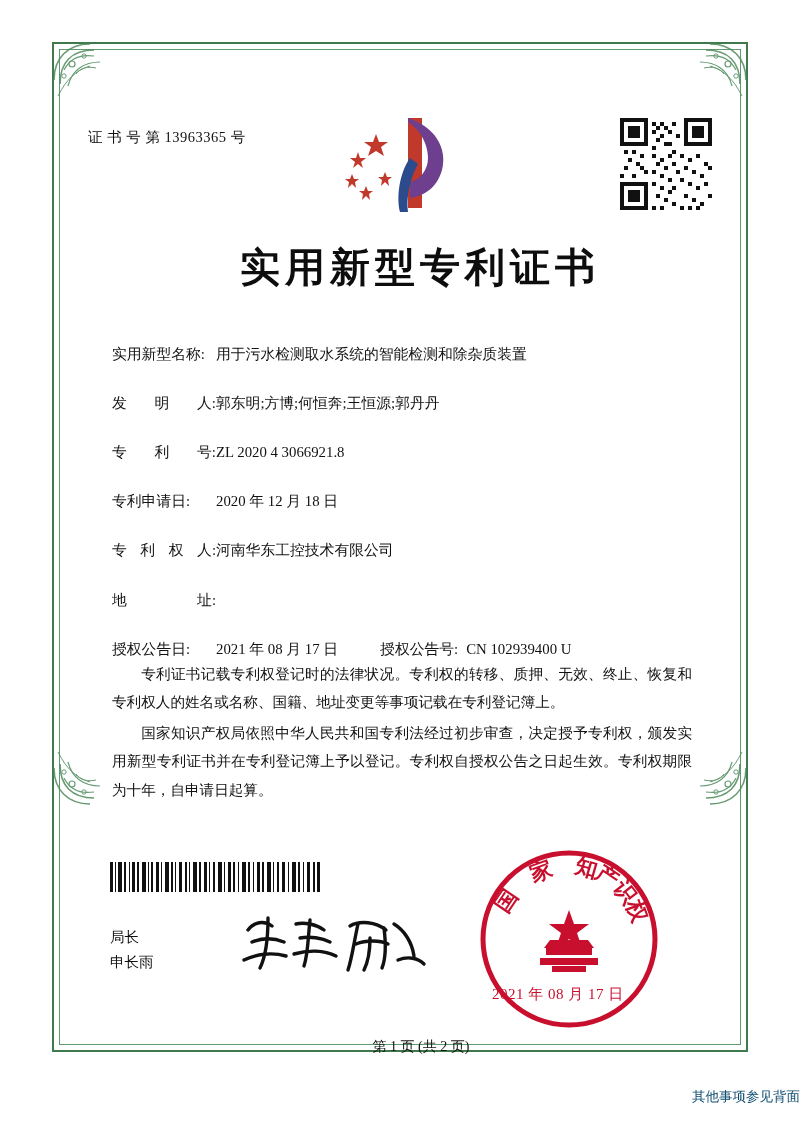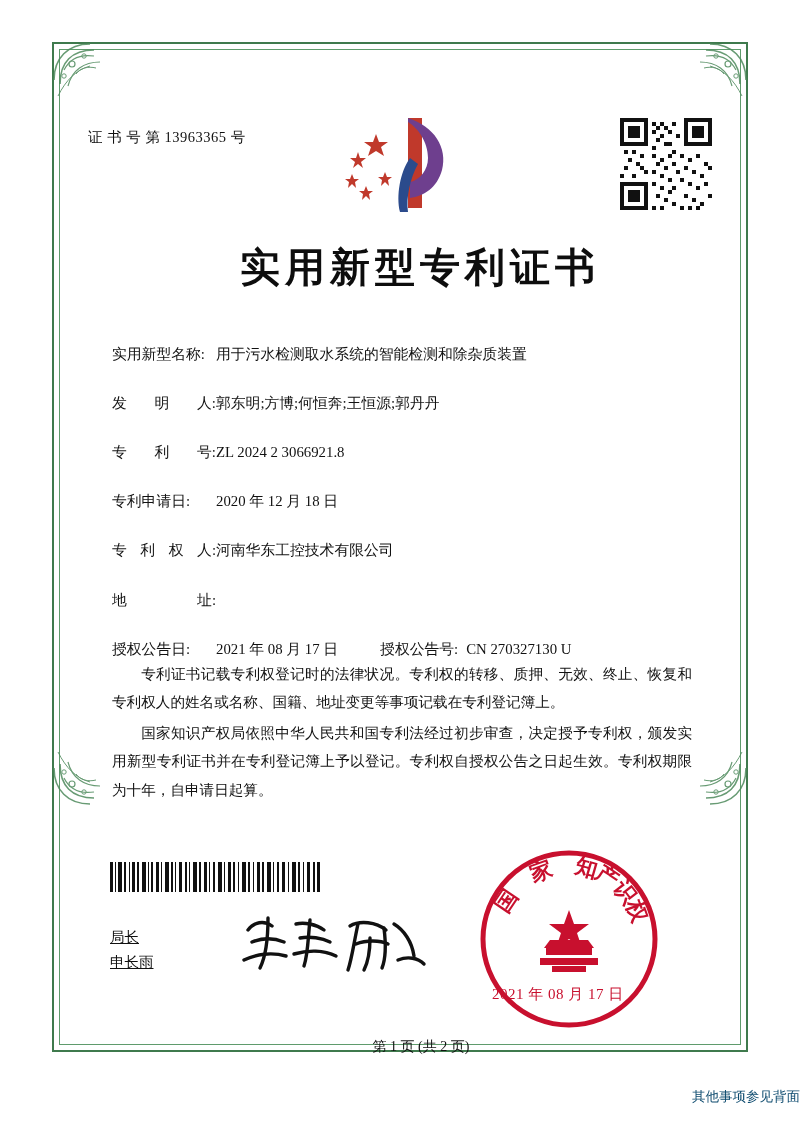--- a/index.html
+++ b/index.html
@@ -133,21 +133,20 @@
     left: 110px; top: 862px;
     width: 210px; height: 30px;
   }
 
   
   .sig-labels {
     position: absolute;
     left: 110px; top: 925px;
     font-size: 14.5px;
     line-height: 1.75;
-    text-decoration: underline;
   }
   .sig-script {
     position: absolute;
     left: 238px; top: 908px;
     width: 190px; height: 70px;
   }
 
   
   .seal {
     position: absolute;
@@ -366,21 +365,21 @@
       </span>
       <span class="val">郭东明;方博;何恒奔;王恒源;郭丹丹</span>
     </div>
 
     <div class="row">
       <span class="lbl spread">
         <span>专</span>
         <span>利</span>
         <span>号:</span>
       </span>
-      <span class="val">ZL 2024 2 3066921.8</span>
+      <span class="val">ZL 2020 4 3066921.8</span>
     </div>
 
     <div class="row">
       <span class="lbl">专利申请日:</span>
       <span class="val">2020 年 12 月 18 日</span>
     </div>
 
     <div class="row">
       <span class="lbl spread">
         <span>专</span>
@@ -395,21 +394,21 @@
       <span class="lbl spread">
         <span>地</span>
         <span>址:</span>
       </span>
     </div>
 
     <div class="row">
       <span class="lbl">授权公告日:</span>
       <span>2021 年 08 月 17 日</span>
       <span class="lbl2">授权公告号:</span>
-      <span>CN 270327130 U</span>
+      <span>CN 102939400 U</span>
     </div>
 
   </div>
 
   <div class="paras">
     <p>专利证书记载专利权登记时的法律状况。专利权的转移、质押、无效、终止、恢复和专利权人的姓名或名称、国籍、地址变更等事项记载在专利登记簿上。</p>
     <p>国家知识产权局依照中华人民共和国专利法经过初步审查，决定授予专利权，颁发实用新型专利证书并在专利登记簿上予以登记。专利权自授权公告之日起生效。专利权期限为十年，自申请日起算。</p>
   </div>
 
   <div class="barcode">

